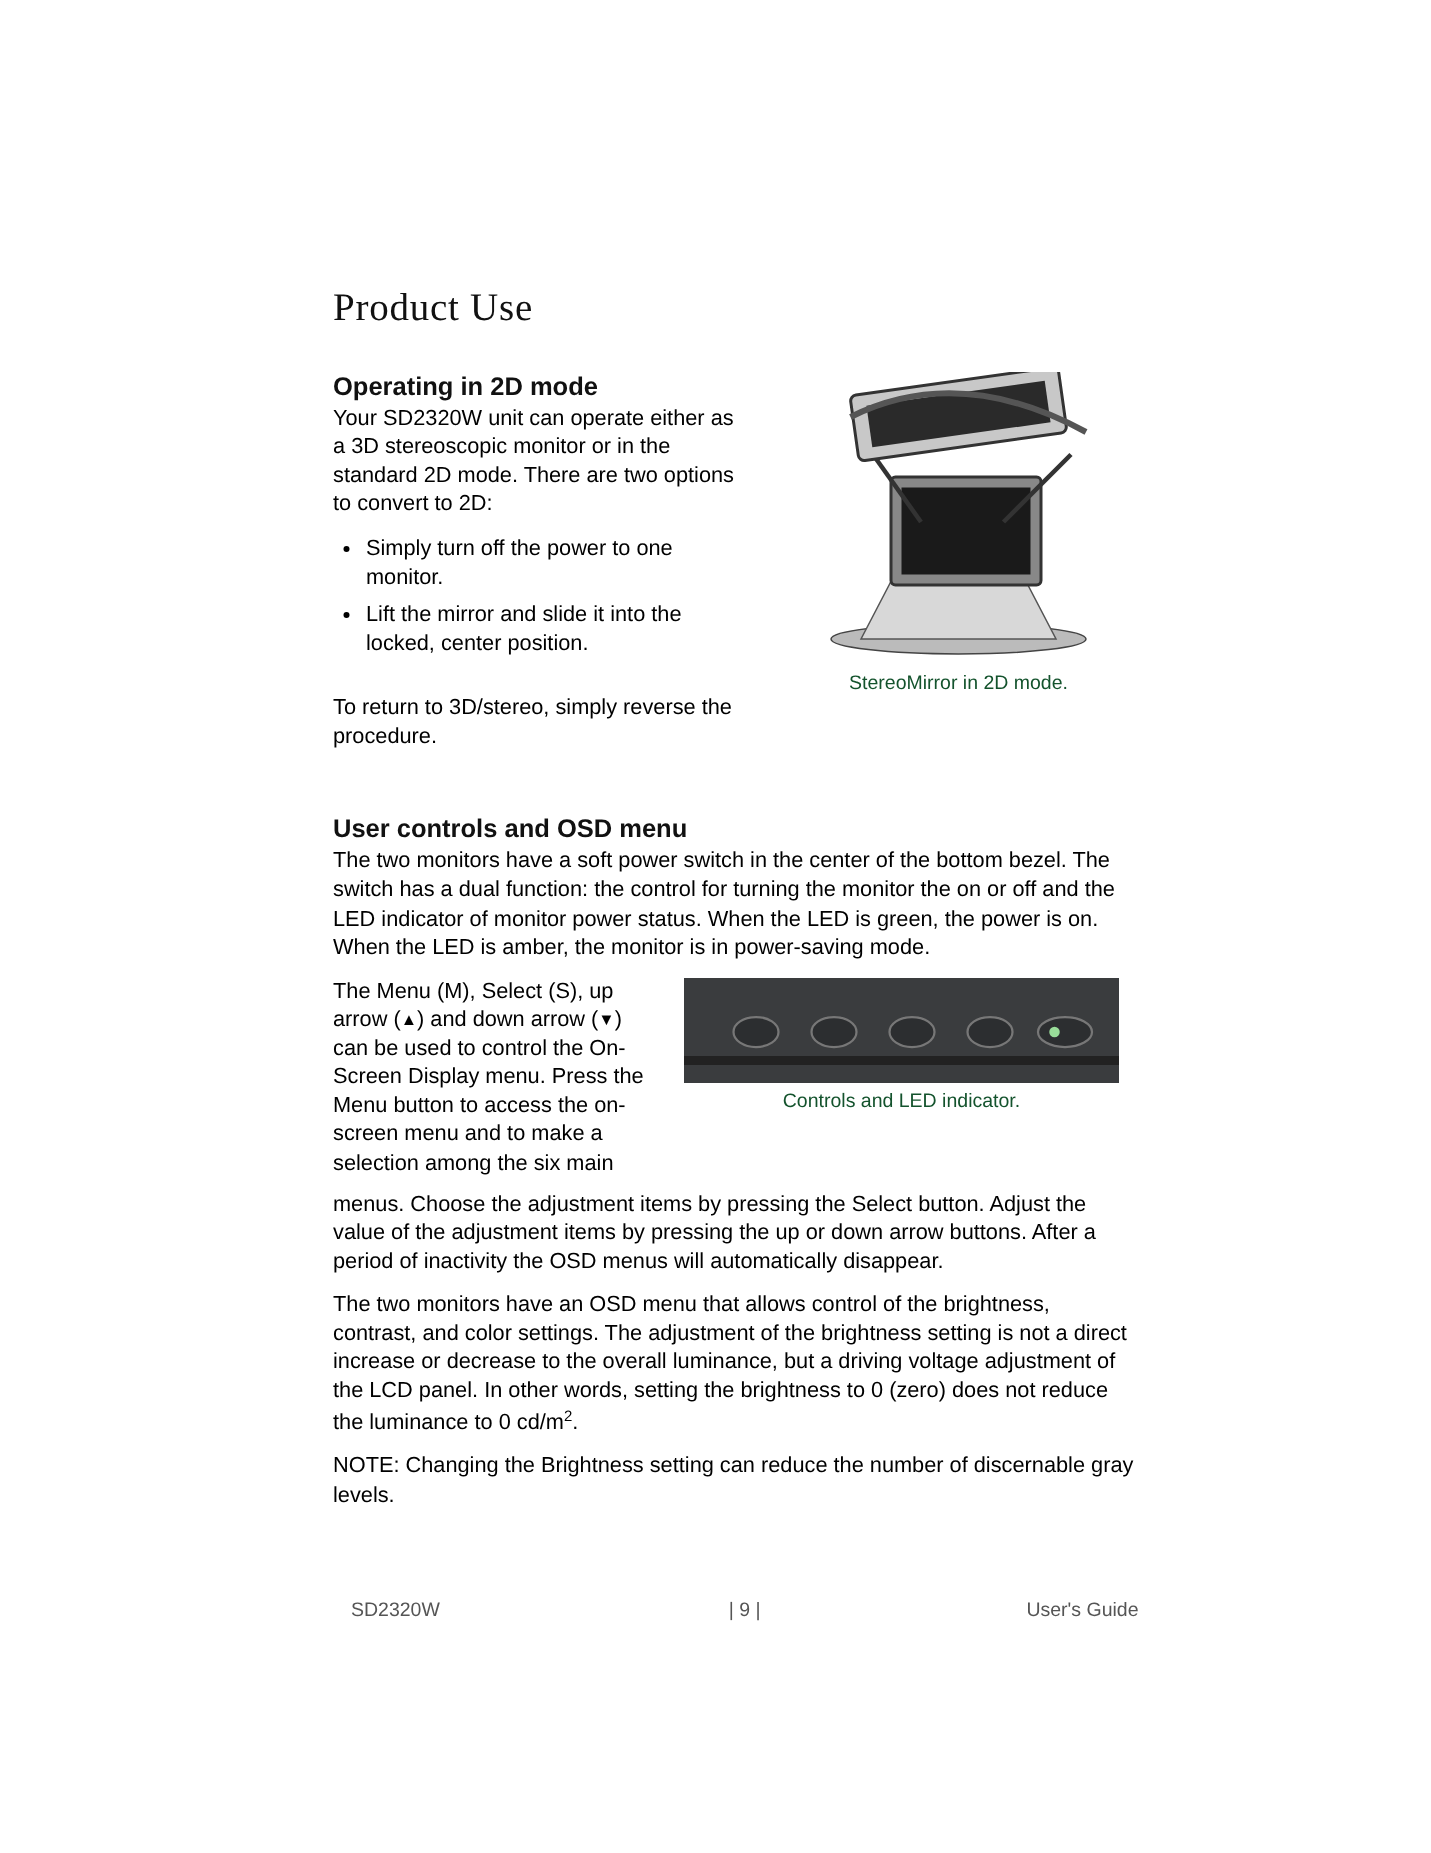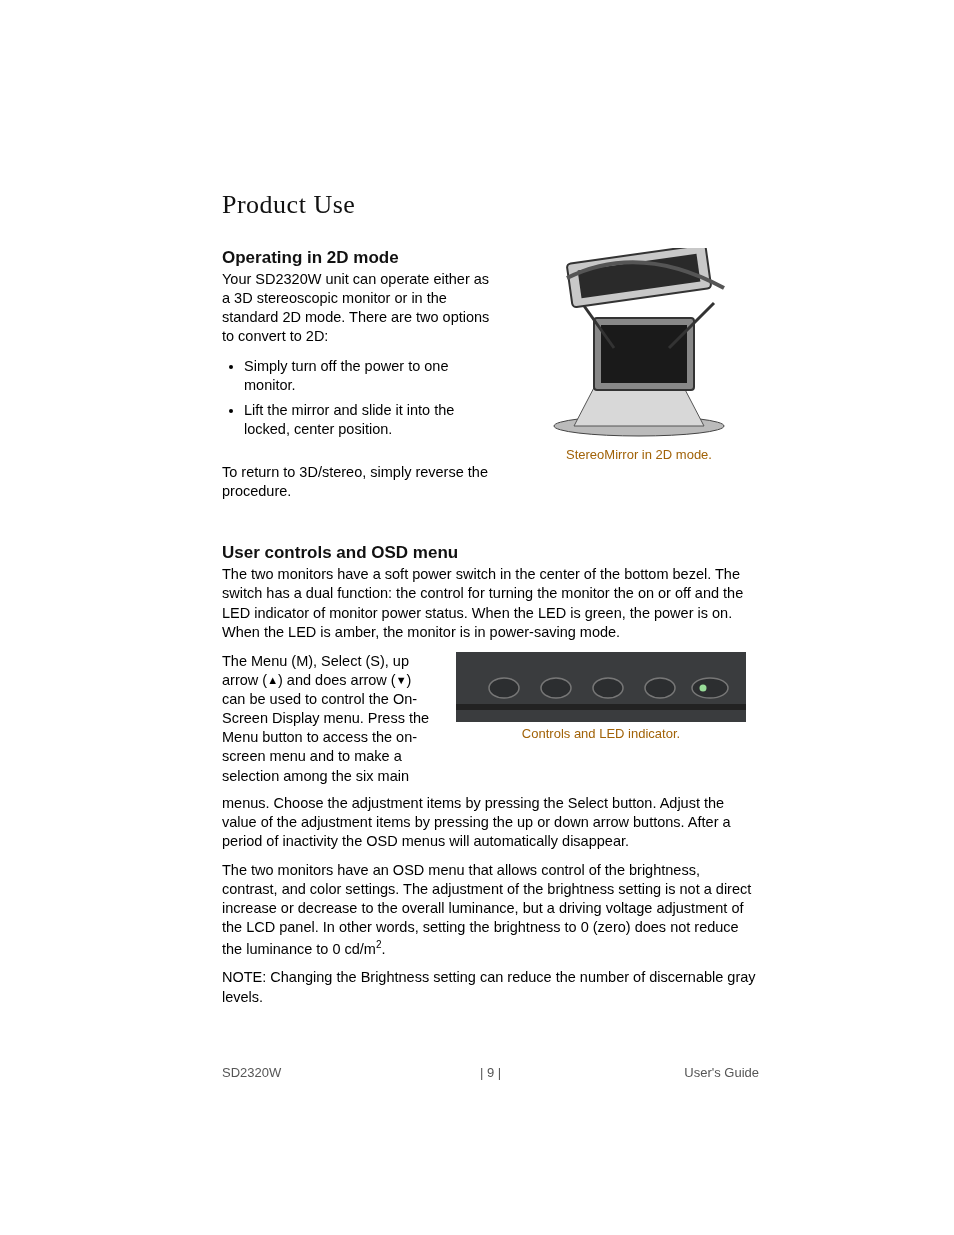--- a/index.html
+++ b/index.html
@@ -52,27 +52,27 @@
     margin: 2px 0 24px 0;
     padding-left: 22px;
   }
   li {
     font-size: 14.5px;
     line-height: 1.32;
     margin-bottom: 6px;
   }
   .caption {
     font-size: 13px;
-    color: #a16207;
+    color: #14532d;
     margin-top: 4px;
   }
   .footer {
     position: absolute;
     bottom: 155px;
-    left: 222px;
+    left: 234px;
     right: 195px;
     display: flex;
     justify-content: center;
     font-family: "Trebuchet MS", Arial, sans-serif;
     font-size: 13px;
     color: #555;
   }
   .footer .center { flex:1; text-align:center; }
   .footer .left { flex:1; text-align:left; }
   .footer .right { flex:1; text-align:right; }
@@ -119,21 +119,21 @@
     </div>
   </div>
 
   <div style="margin-top:32px;">
     <h2>User controls and OSD menu</h2>
     <p>The two monitors have a soft power switch in the center of the bottom bezel.  The switch has a dual function:  the control for turning the monitor the on or off and the LED indicator of monitor power status.  When the LED is green, the power is on.  When the LED is amber, the monitor is in power-saving mode.</p>
 
     <div class="row">
       <div class="col-text" style="flex:0 0 210px;">
         <p>
-          <span>The Menu (M), Select (S), up arrow (</span><span class="tri-up">▲</span><span>) and does arrow (</span><span class="tri-down">▼</span><span>) can be used to control the On-Screen Display menu.  Press the Menu button to access the on-screen menu and to make a selection among the six main</span>
+          <span>The Menu (M), Select (S), up arrow (</span><span class="tri-up">▲</span><span>) and down arrow (</span><span class="tri-down">▼</span><span>) can be used to control the On-Screen Display menu.  Press the Menu button to access the on-screen menu and to make a selection among the six main</span>
         </p>
       </div>
       <div class="col-fig fig2">
         <svg width="290" height="70" viewBox="0 0 290 70">
           <rect x="0" y="0" width="290" height="70" fill="#3a3c3e"></rect>
           <rect x="0" y="52" width="290" height="6" fill="#222"></rect>
           <g fill="#2c2e30" stroke="#777" stroke-width="1.5">
             <ellipse cx="48" cy="36" rx="15" ry="10"></ellipse>
             <ellipse cx="100" cy="36" rx="15" ry="10"></ellipse>
             <ellipse cx="152" cy="36" rx="15" ry="10"></ellipse>

